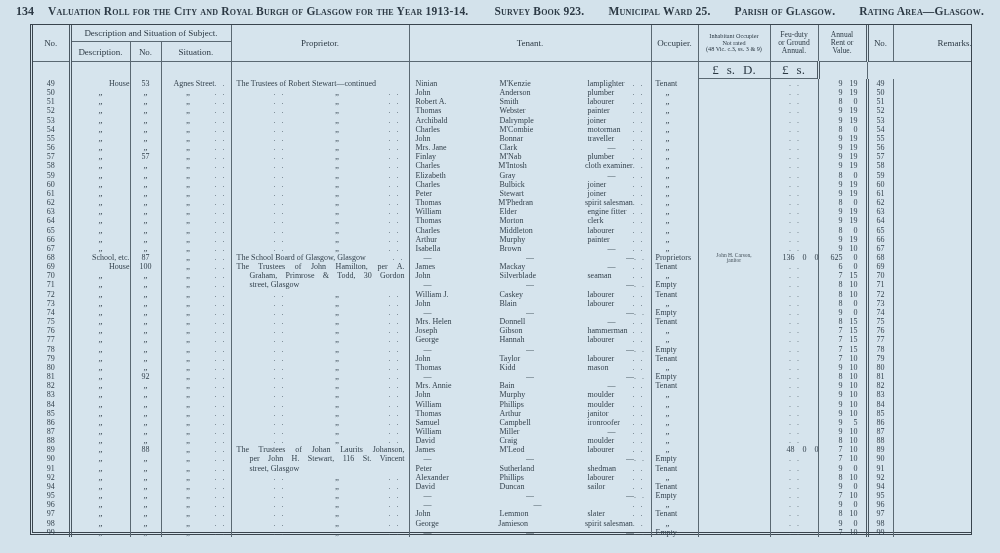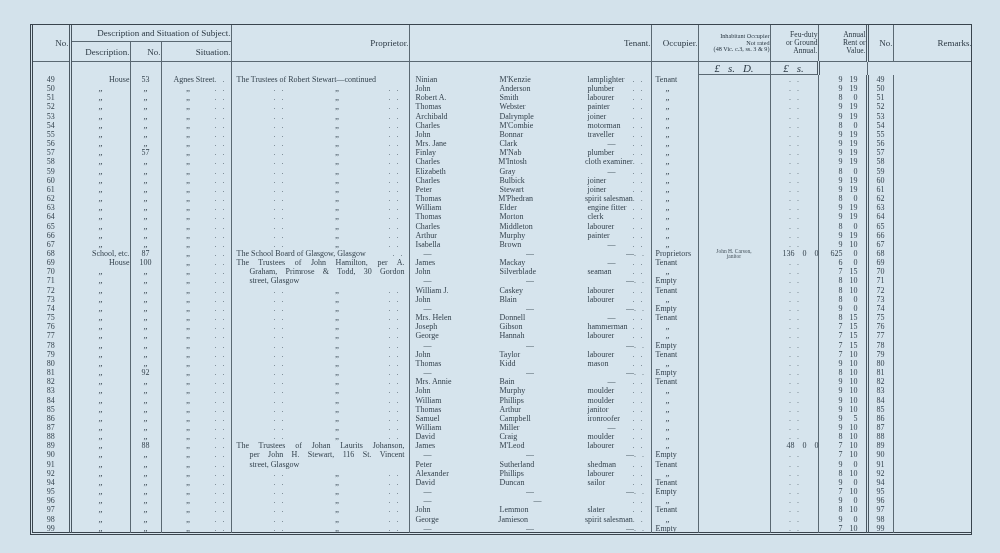--- a/index.html
+++ b/index.html
@@ -12,27 +12,27 @@
   .title-rest{flex:1;display:flex;justify-content:space-between;margin-left:26px;}
   .title-rest span{font-size:11.5px;font-weight:bold;letter-spacing:.2px;white-space:nowrap;}
   .tablewrap{position:absolute;left:30px;top:24px;width:938px;height:507px;
              border-top:1.6px solid #39444d;border-right:1.6px solid #39444d;
              border-left:3.5px double #39444d;border-bottom:3.5px double #39444d;
              background:#d6e4ed;}
   table{border-collapse:collapse;table-layout:fixed;width:100%;}
   th,td{padding:0;border-right:1px solid #5a6872;overflow:visible;}
   .last{border-right:none;padding-left:44px;}
   .dbl{border-right:3px double #4a5761;}
-  thead th{font-weight:normal;font-size:9px;color:#2c3944;text-align:right;vertical-align:middle;}
+  thead th{font-weight:normal;font-size:9px;color:#2c3944;text-align:center;vertical-align:middle;}
   thead tr.h1 th{border-bottom:1px solid #5a6872;}
   thead tr.h1 th.grp{height:16px;}
   thead tr.h2 th{height:19px;border-bottom:1px solid #5a6872;}
   .inh-h{font-size:6.2px;line-height:6.6px;}
   .fr-h{font-size:7.6px;line-height:8.2px;}
-  tr.money td{height:12px;font-style:italic;font-size:11px;color:#2c3944;text-align:center;vertical-align:middle;}
+  tr.money td{height:12px;font-size:13px;color:#2c3944;text-align:center;vertical-align:middle;}
   tr.money td.mb{border-bottom:1px solid #5a6872;}
   .mline div{display:inline-block;margin:0 4px;}
   tbody tr{height:9.16px;}
   tbody td{font-size:8px;line-height:9.16px;white-space:nowrap;vertical-align:middle;color:#35434e;}
   .c{text-align:center;}
   .l{text-align:right;padding-left:5px;}
   .dit{font-size:9px;color:#3e4c57;}
   .dots{letter-spacing:2px;color:#4a5862;}
   .fx{display:flex;align-items:center;height:100%;}
   .f1{flex:1;}
@@ -57,20 +57,30 @@
   .fv{display:inline-block;text-align:right;}
   .fv0{width:22px;} .fv1{width:12px;} .fv2{width:12px;}
   .rent{text-align:right;}
   .rl{display:inline-block;width:24px;text-align:right;}
   .rs{display:inline-block;width:15px;text-align:right;margin-right:9px;}
 </style>
 </head>
 <body>
 
 <div class="sheet">
+  <div class="titlebar">
+    <span class="pagenum">134</span>
+    <span class="maintitle">Valuation Roll for the City and Royal Burgh of Glasgow for the Year 1913-14.</span>
+    <div class="title-rest">
+      <span>Survey Book 923.</span>
+      <span>Municipal Ward 25.</span>
+      <span>Parish of Glasgow.</span>
+      <span>Rating Area—Glasgow.</span>
+    </div>
+  </div>
 
   <div class="tablewrap">
     <table>
       <colgroup>
         <col style="width:37px">
           <col style="width:60px">
           <col style="width:31px">
           <col style="width:70px">
         <col style="width:178px">
           <col style="width:242px">

